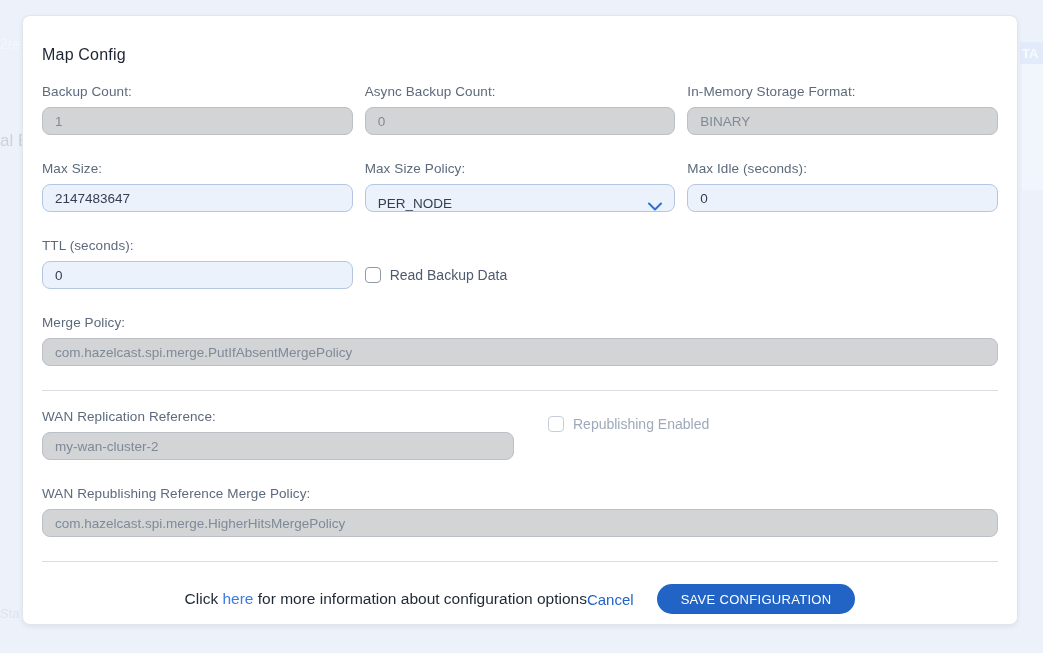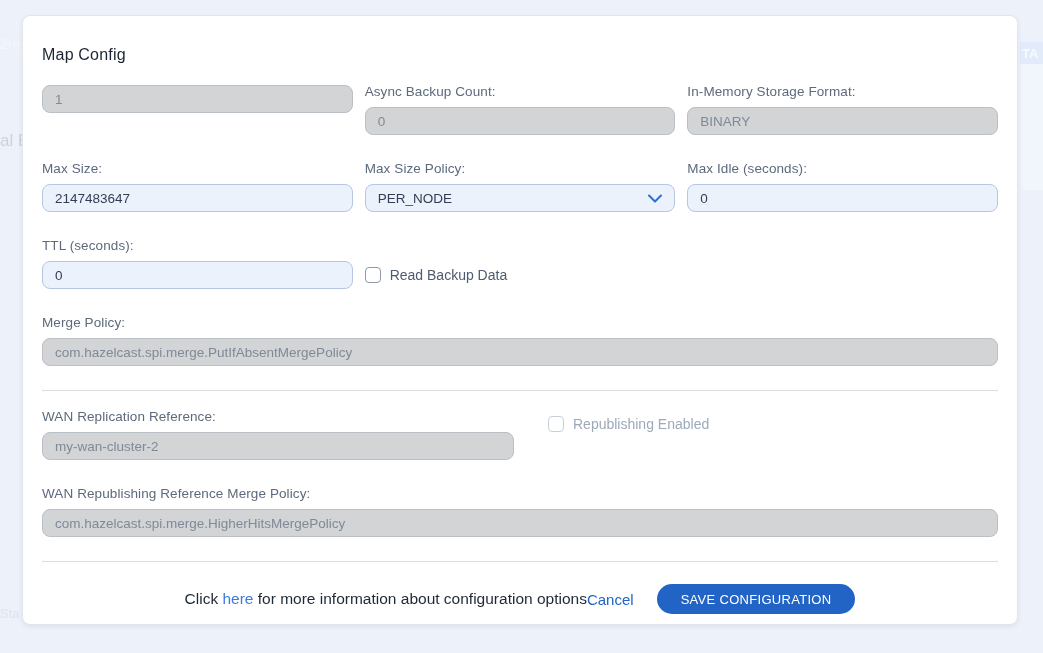--- a/index.html
+++ b/index.html
@@ -57,21 +57,21 @@
     outline:none;
   }
   input.tin.disabled {
     background:#d2d4d6; border:1px solid #bbbfc6; color:#7f8a98;
   }
   .tin.enabled {
     background:#ebf2fc; border:1px solid #b5c6e2; color:#333e52;
   }
 
   .select {
-    display:flex; align-items:center; justify-content:space-between;
+    display:flex; align-items:flex-end; justify-content:space-between;
     cursor:pointer;
   }
   .select .chev { display:flex; align-items:center; }
 
   .chk-row { display:flex; align-items:center; }
   .chk-box {
     width:16px; height:16px; border-radius:4px; background:#fff;
     border:1.5px solid #8f99a9; flex:0 0 auto; cursor:pointer;
   }
   .chk-label { font-size:14px; color:#4e5a6d; margin-left:9px; }
@@ -113,20 +113,21 @@
 <span class="frag frag-left-bot">Sta</span>
 <div class="frag-badge">TA</div>
 <div class="frag-strip"></div>
 
 <div class="card">
 
   <div class="card-title">Map Config</div>
 
   <div class="grid3 form-row">
     <div class="field">
+      <label class="field-label">Backup Count:</label>
       <input class="tin disabled" type="text" disabled="" value="1" style="">
     </div>
     <div class="field">
       <label class="field-label">Async Backup Count:</label>
       <input class="tin disabled" type="text" disabled="" value="0" style="">
     </div>
     <div class="field">
       <label class="field-label">In-Memory Storage Format:</label>
       <input class="tin disabled" type="text" disabled="" value="BINARY" style="">
     </div>

